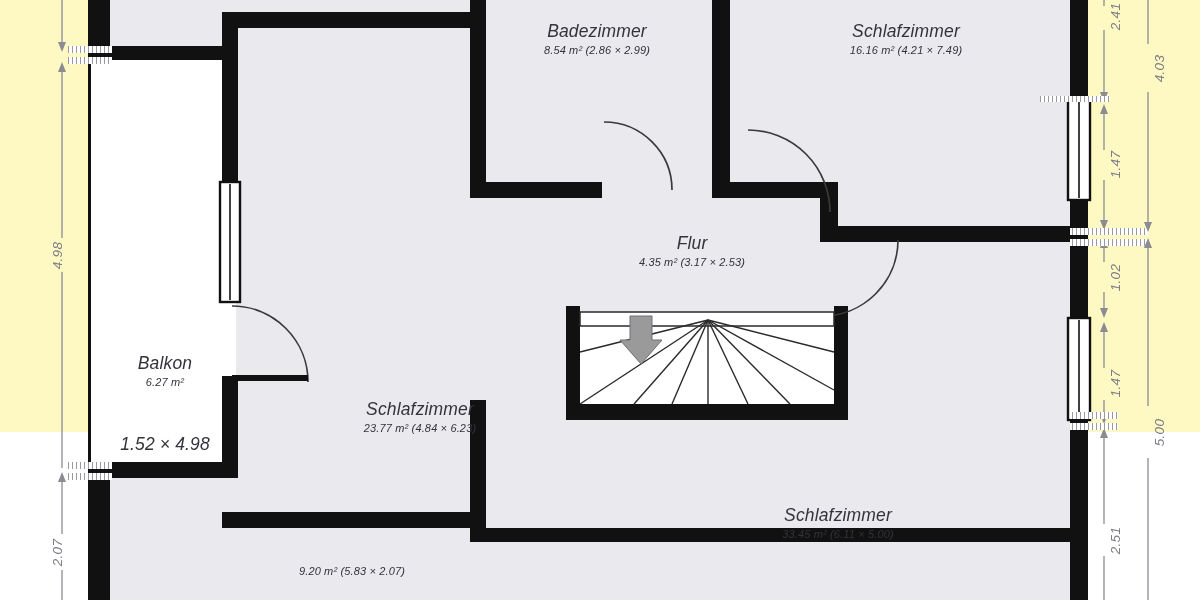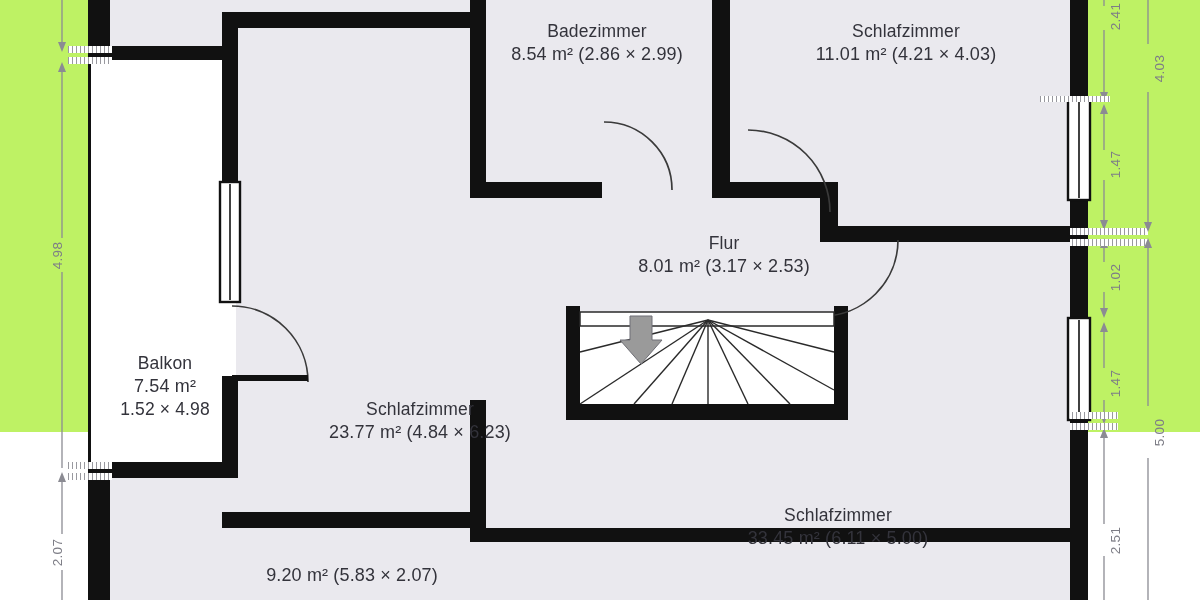--- a/index.html
+++ b/index.html
@@ -2,36 +2,36 @@
 <html><head>
 <meta charset="utf-8">
 <title>Floor Plan</title>
 <style>
   html,body{margin:0;padding:0;background:#ffffff;}
   body{
     width:1200px;height:600px;overflow:hidden;
     font-family:"Liberation Sans","DejaVu Sans",sans-serif;
     color:#2b2b33;
   }
-  #plan-root{position:relative;width:1200px;height:432px;background:#bef264;}
+  #plan-root{position:relative;width:1200px;height:432px;background:#fef9c3;font-style:italic;}
   #plan-svg{position:absolute;left:0;top:0;width:1200px;height:600px;display:block;}
 
   
   .room-label{
     position:absolute;
     text-align:center;
     line-height:1.30;
     color:#33333b;
     white-space:nowrap;
     pointer-events:none;
     font-weight:400;
   }
   .room-label .rl-name{font-size:17.5px;letter-spacing:.15px;}
-  .room-label .rl-area{font-size:18px;letter-spacing:.15px;text-align:center;}
-  .room-label .rl-dims{font-size:17.5px;letter-spacing:.15px;}
+  .room-label .rl-area{font-size:11px;letter-spacing:.15px;text-align:center;}
+  .room-label .rl-dims{font-size:17.5px;letter-spacing:.15px;margin-top:44px;}
 
   
   .dim-label{
     position:absolute;
     font-size:13.5px;
     color:#7d7d86;
     transform-origin:50% 50%;
     white-space:nowrap;
     pointer-events:none;
     letter-spacing:.3px;
@@ -233,31 +233,31 @@
     </g>
   </svg>
 
   <div class="room-label" style="left:492px;top:20px;width:210px;">
     <div class="rl-name">Badezimmer</div>
     <div class="rl-area">8.54 m² (2.86 × 2.99)</div>
   </div>
 
   <div class="room-label" style="left:800px;top:20px;width:212px;">
     <div class="rl-name">Schlafzimmer</div>
-    <div class="rl-area">11.01 m² (4.21 × 4.03)</div>
-  </div>
-
-  <div class="room-label" style="left:624px;top:232px;width:200px;">
+    <div class="rl-area">16.16 m² (4.21 × 7.49)</div>
+  </div>
+
+  <div class="room-label" style="left:592px;top:232px;width:200px;">
     <div class="rl-name">Flur</div>
-    <div class="rl-area">8.01 m² (3.17 × 2.53)</div>
+    <div class="rl-area">4.35 m² (3.17 × 2.53)</div>
   </div>
 
   <div class="room-label" style="left:106px;top:352px;width:118px;">
     <div class="rl-name">Balkon</div>
-    <div class="rl-area">7.54 m²</div>
+    <div class="rl-area">6.27 m²</div>
     <div class="rl-dims">1.52 × 4.98</div>
   </div>
 
   <div class="room-label" style="left:296px;top:398px;width:248px;">
     <div class="rl-name">Schlafzimmer</div>
     <div class="rl-area">23.77 m² (4.84 × 6.23)</div>
   </div>
 
   <div class="room-label" style="left:714px;top:504px;width:248px;">
     <div class="rl-name">Schlafzimmer</div>

